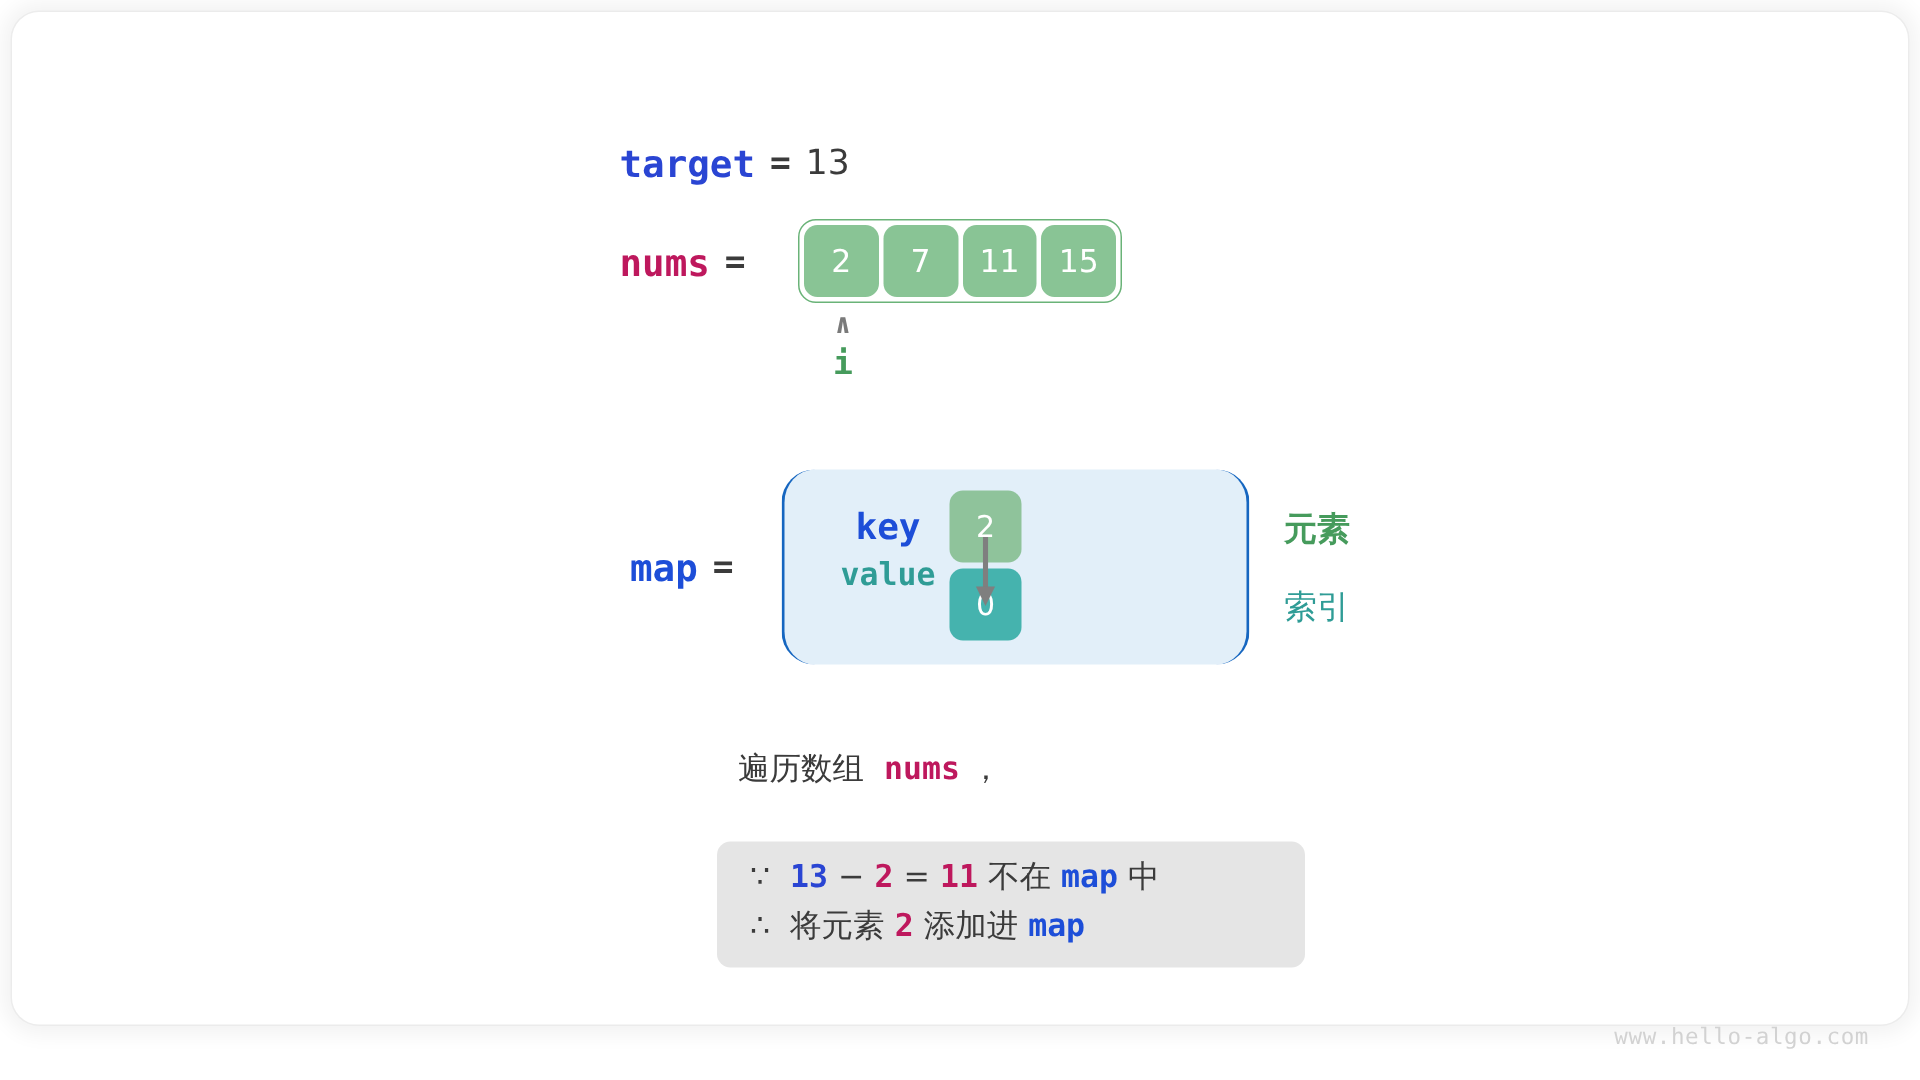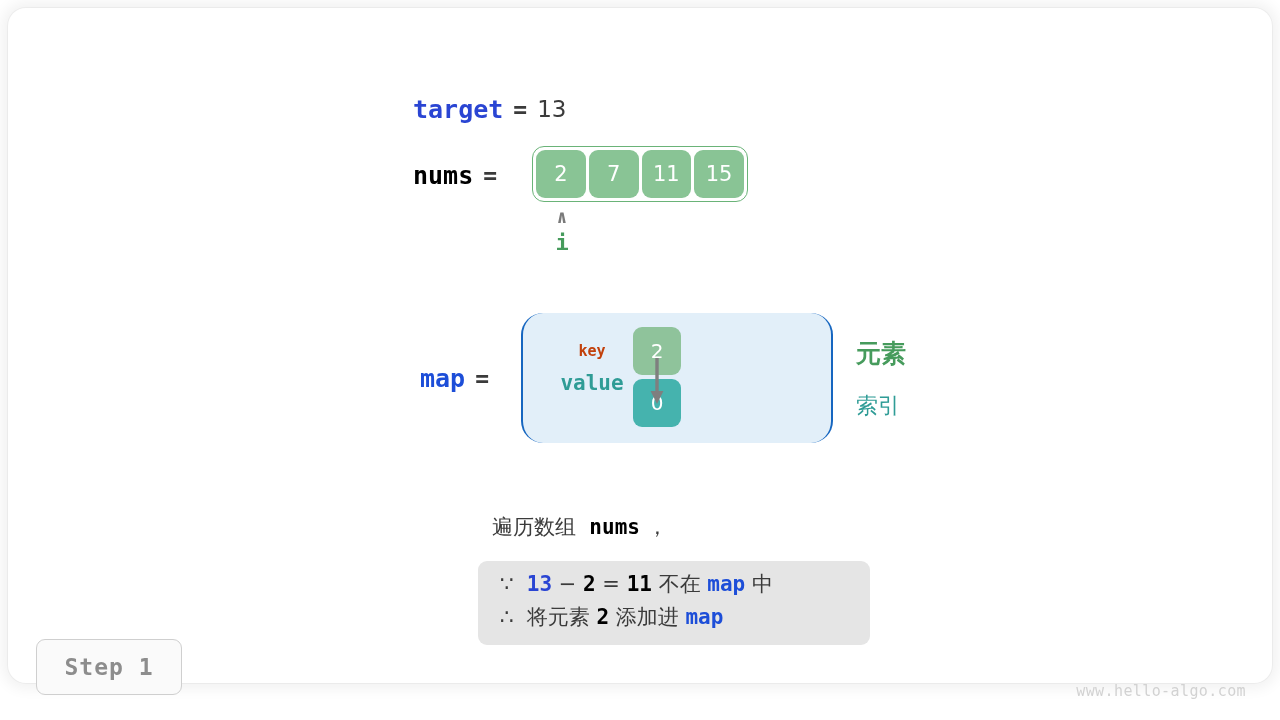--- a/index.html
+++ b/index.html
@@ -49,21 +49,21 @@
     position: absolute;
     left: 413px;
     top: 93px;
     height: 32px;
     display: flex;
     align-items: center;
     white-space: pre;
   }
   .var-blue-deep { color: #2a45d3; }
   .var-blue-light { color: #1d4ed8; }
-  .var-green { color: #000000; }
+  .var-green { color: #be185d; }
   #target-name { font-size: 25px; }
   #target-eq { font-size: 23px; margin: 0 10px; color: #3b3b3b; }
   #target-value { font-size: 23px; color: #3b3b3b; font-family: "DejaVu Sans", sans-serif; }
 
   
   #nums-row {
     position: absolute;
     left: 413px;
     top: 158px;
     height: 34px;
@@ -151,22 +151,22 @@
     box-sizing: border-box;
     border-left: 2.4px solid #1666c0;
     border-right: 2.4px solid #1666c0;
   }
   #map-key-label {
     position: absolute;
     left: 556px;
     top: 338px;
     width: 72px;
     text-align: center;
-    font-size: 15px;
-    color: #c2410c;
+    font-size: 24px;
+    color: #1d4ed8;
     font-family: "DejaVu Sans Mono", monospace;
     font-weight: bold;
     line-height: 26px;
   }
   #map-value-label {
     position: absolute;
     left: 540px;
     top: 370px;
     width: 104px;
     text-align: center;
@@ -210,40 +210,40 @@
     top: 358px;
     width: 18px;
     height: 48px;
     pointer-events: none;
   }
 
   #legend-element {
     position: absolute;
     left: 856px;
     top: 340px;
-    font-size: 25px;
+    font-size: 22px;
     font-weight: bold;
     color: #469b5c;
     line-height: 28px;
   }
   #legend-index {
     position: absolute;
     left: 856px;
     top: 392px;
     font-size: 22px;
     font-weight: normal;
     color: #2f9c96;
     line-height: 28px;
   }
 
   
   #explain-line {
     position: absolute;
     left: 492px;
-    top: 513px;
+    top: 498px;
     font-size: 21px;
     color: #3b3b3b;
     white-space: pre;
     display: flex;
     align-items: baseline;
   }
   #explain-line .mono { font-size: 21px; }
 
   #reason-box {
     position: absolute;
@@ -380,17 +380,16 @@
         <span>将元素</span>
         <span>&nbsp;</span>
         <span class="mono var-green">2</span>
         <span>&nbsp;</span>
         <span>添加进</span>
         <span>&nbsp;</span>
         <span class="mono var-blue-light">map</span>
       </div>
     </div>
 
-    <div id="step-badge">Step 1</div>
     <div id="watermark">www.hello-algo.com</div>
 
   </div>
 </div>
 
 </body></html>

